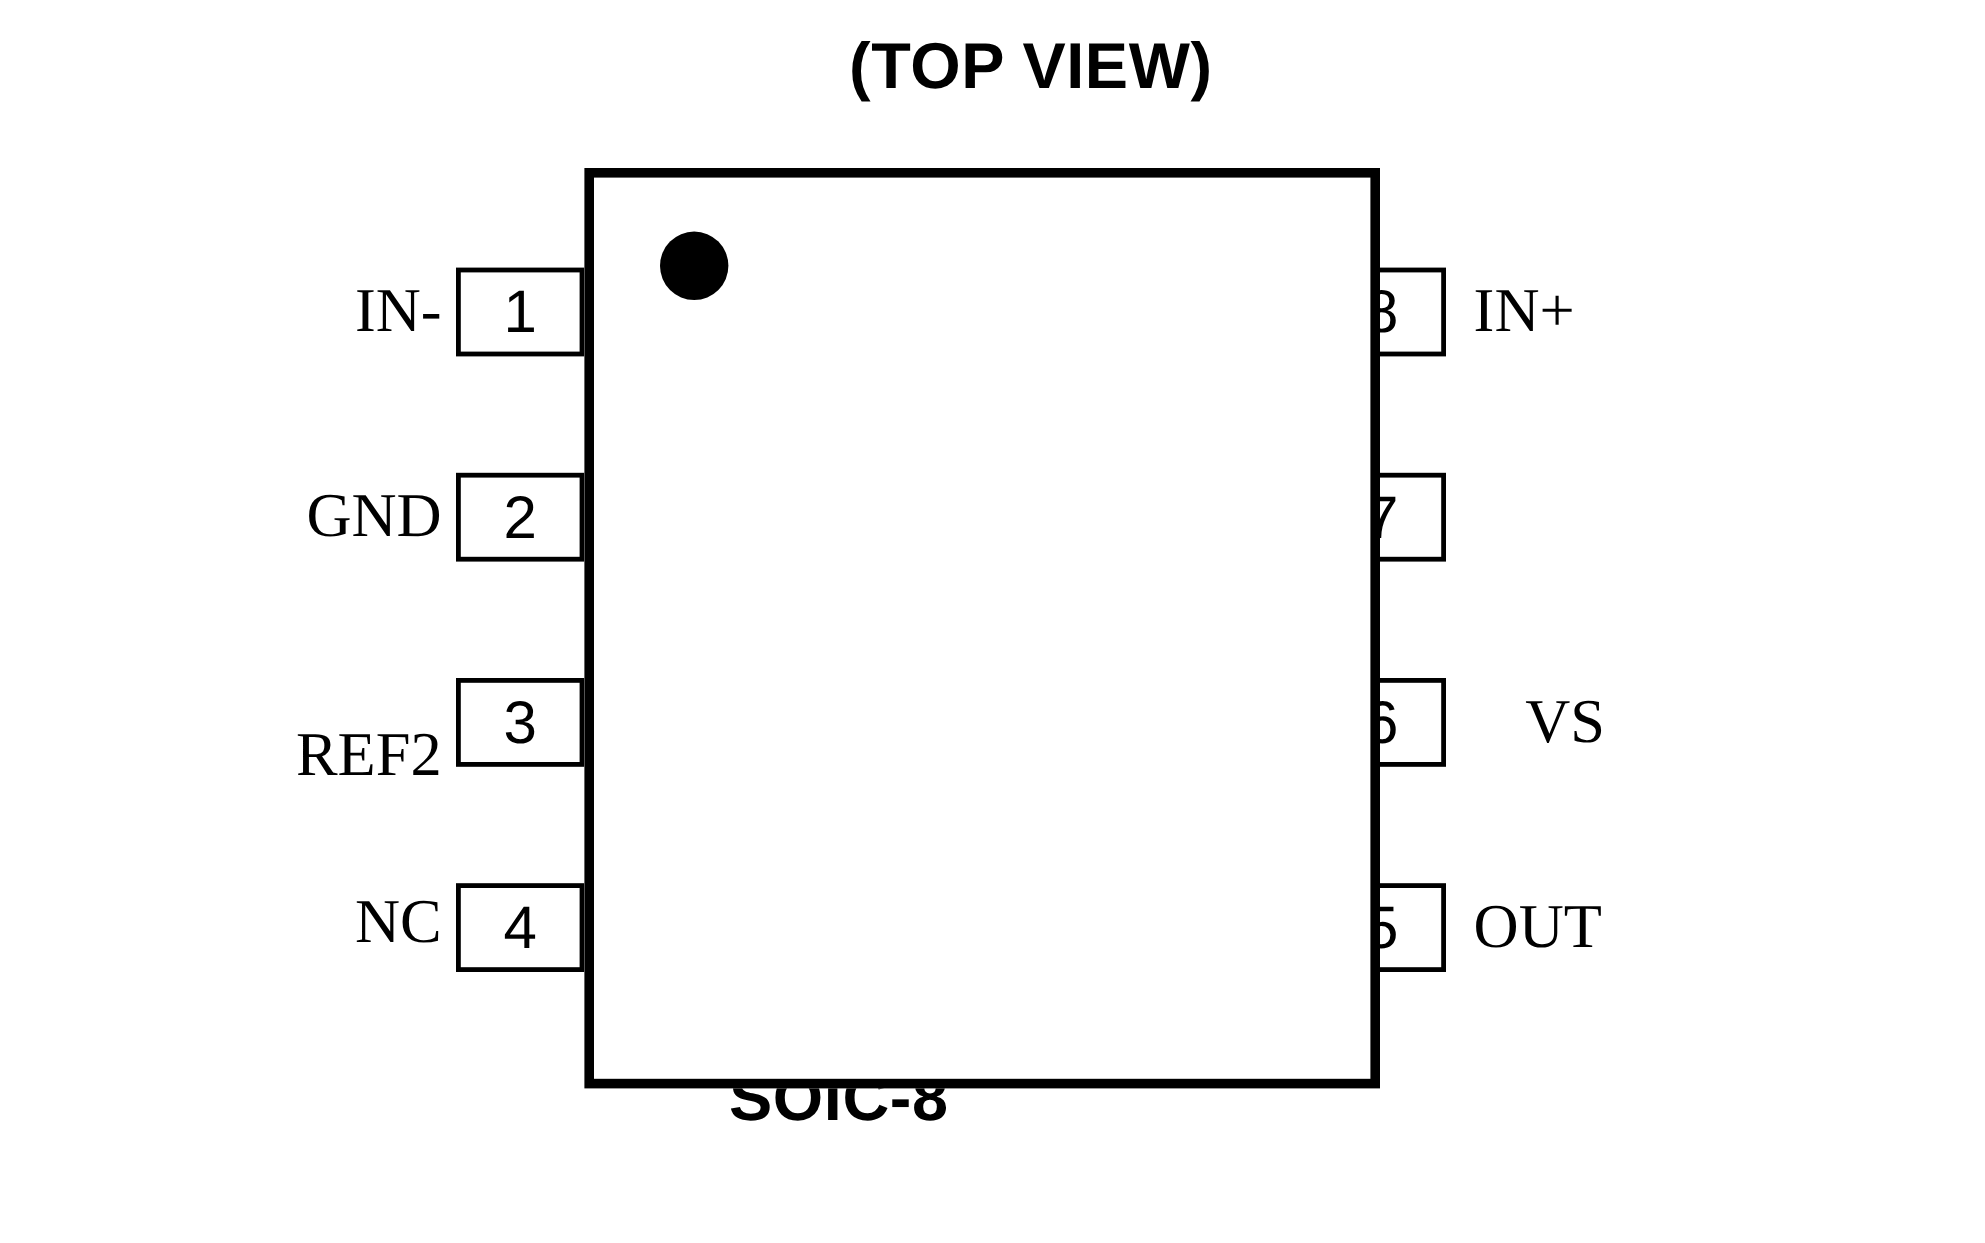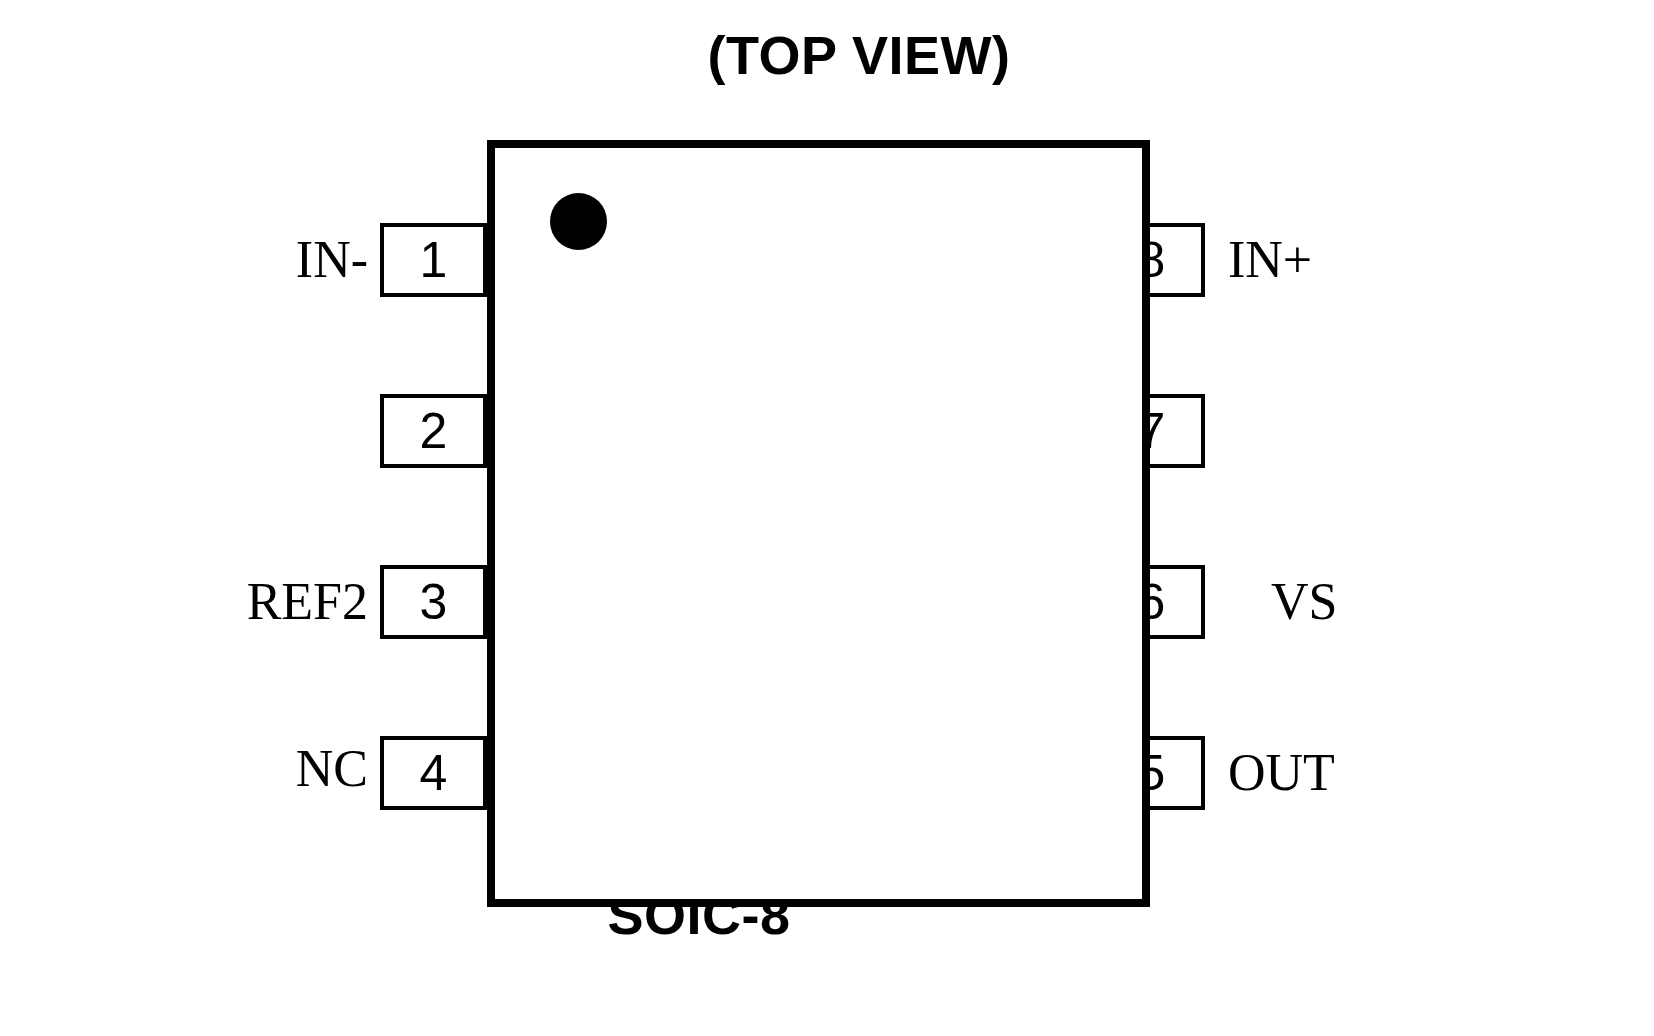--- a/index.html
+++ b/index.html
@@ -122,23 +122,24 @@
 
   <div class="title">(TOP VIEW)</div>
 
   <div class="chip-body"></div>
 
   <div class="pin1-dot"></div>
 
   <div class="pin-label left" style="top:223px;">IN-</div>
   <div class="pin-box left" style="top:223px;">1</div>
 
+  <div class="pin-label left" style="top:394px;">GND</div>
   <div class="pin-box left" style="top:394px;">2</div>
 
-  <div class="pin-label left" style="top:565px;">REF2</div>
+  <div class="pin-label left" style="top:593px;">REF2</div>
   <div class="pin-box left" style="top:565px;">3</div>
 
   <div class="pin-label left" style="top:732px;">NC</div>
   <div class="pin-box left" style="top:736px;">4</div>
 
   <div class="pin-box right" style="top:223px;">8</div>
   <div class="pin-label right" style="top:223px;">IN+</div>
 
   <div class="pin-box right" style="top:394px;">7</div>
 

